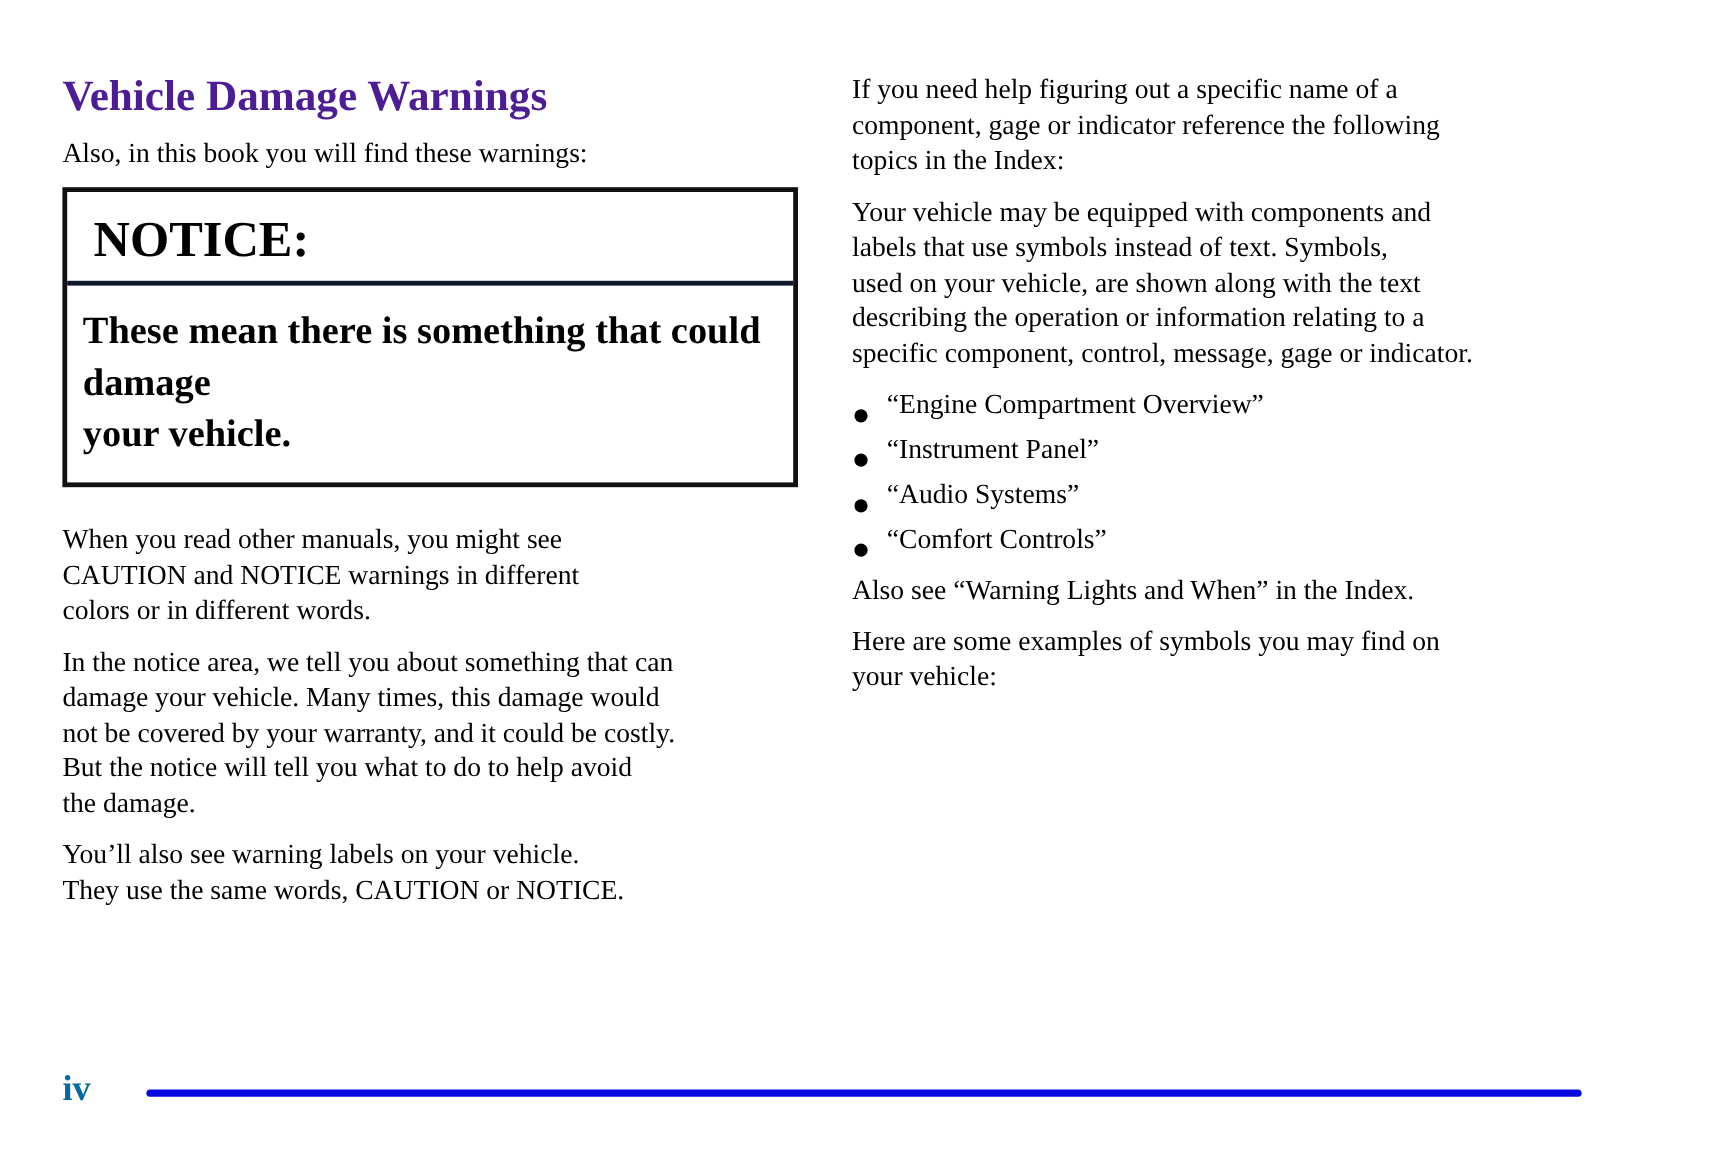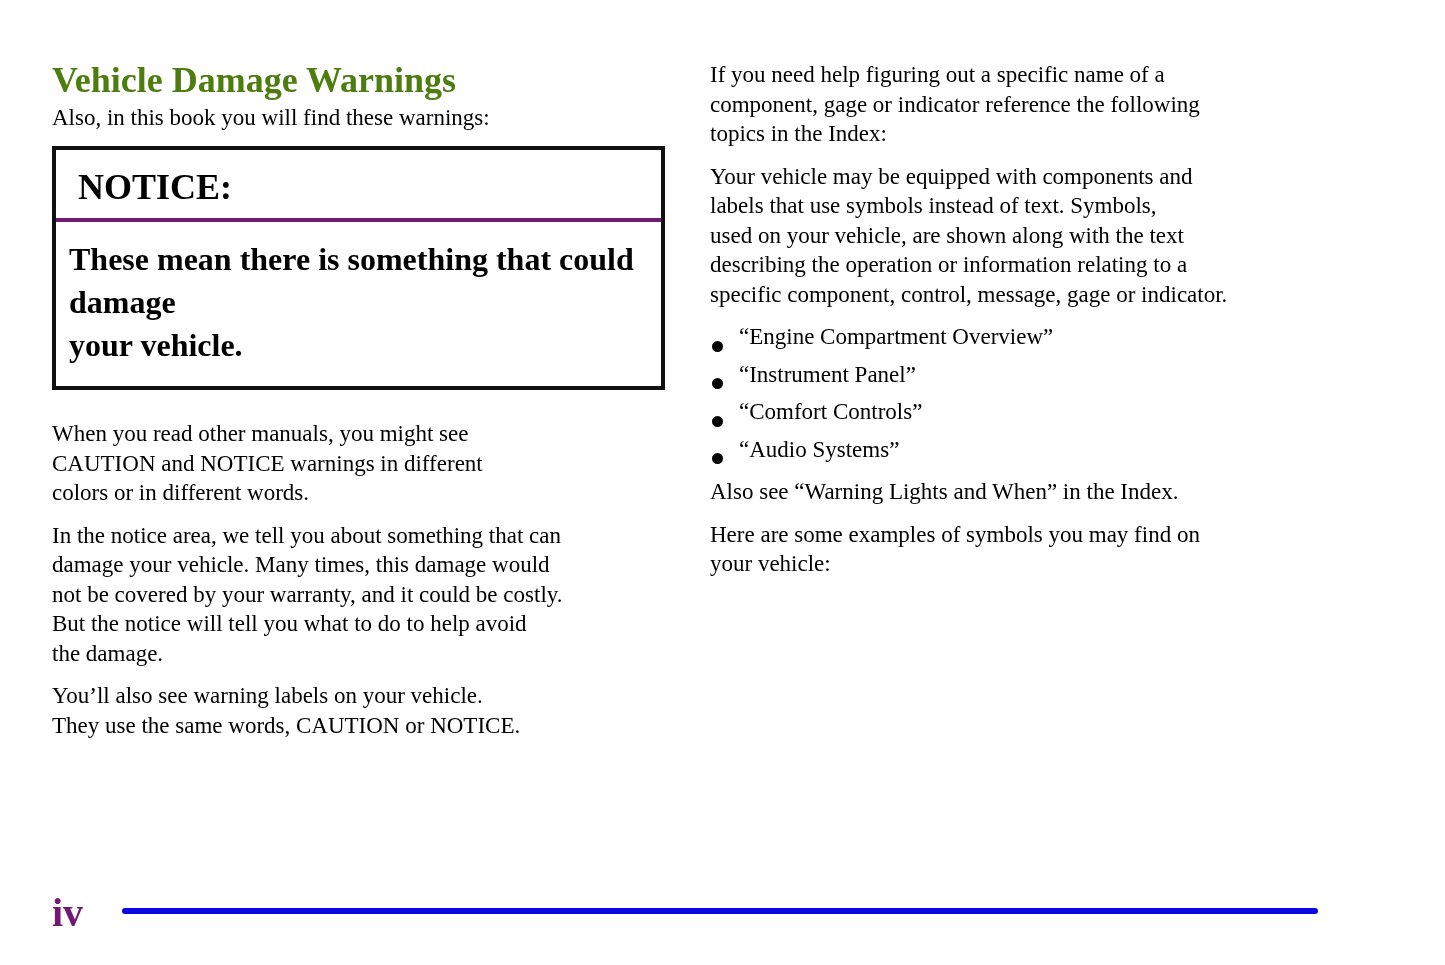--- a/index.html
+++ b/index.html
@@ -17,43 +17,43 @@
     overflow: hidden;
   }
   .col {
     position: absolute;
     top: 60px;
   }
   .col-left  { left: 52px;  width: 613px; }
   .col-right { left: 710px; width: 618px; }
 
   .heading {
-    margin: 0 0 2px 0;
+    margin: 0 0 12px 0;
     font-size: 36px;
     line-height: 1.15;
     font-weight: bold;
-    color: #4d7c0f;
+    color: #4c1d95;
     letter-spacing: 0px;
   }
   .body {
     margin: 0 0 13px 0;
     font-size: 23px;
     line-height: 1.283;
     white-space: pre-line;
   }
   .notice-box {
     border: 4px solid #111111;
     margin: 11px 0 29px 0;
   }
   .notice-title {
-    font-size: 36px;
+    font-size: 42px;
     font-weight: bold;
     line-height: 1;
     padding: 19px 10px 13px 22px;
-    border-bottom: 4px solid #701a75;
+    border-bottom: 4px solid #0f172a;
   }
   .notice-body {
     font-size: 32px;
     font-weight: bold;
     line-height: 1.35;
     padding: 16px 14px 19px 13px;
     white-space: pre-line;
   }
   .symbol-list {
     list-style: none;
@@ -72,23 +72,23 @@
     width: 11px;
     height: 11px;
     border-radius: 50%;
     background: #000000;
     margin: 10px 16px 0 2px;
   }
   .page-num {
     position: absolute;
     left: 52px;
     top: 893px;
-    font-size: 40px;
+    font-size: 30px;
     font-weight: bold;
-    color: #701a75;
+    color: #0369a1;
     line-height: 1;
   }
   .rule {
     position: absolute;
     left: 122px;
     top: 908px;
     width: 1196px;
     height: 6px;
     background: #0808e0;
     border-radius: 3px;
@@ -135,25 +135,25 @@
       <li>
         <span class="bullet"></span>
         <span>“Engine Compartment Overview”</span>
       </li>
       <li>
         <span class="bullet"></span>
         <span>“Instrument Panel”</span>
       </li>
       <li>
         <span class="bullet"></span>
-        <span>“Comfort Controls”</span>
+        <span>“Audio Systems”</span>
       </li>
       <li>
         <span class="bullet"></span>
-        <span>“Audio Systems”</span>
+        <span>“Comfort Controls”</span>
       </li>
     </ul>
 
     <p class="body">Also see “Warning Lights and When” in the Index.</p>
     <p class="body">Here are some examples of symbols you may find on
 your vehicle:</p>
   </section>
 
   <footer>
     <span class="page-num">iv</span>

